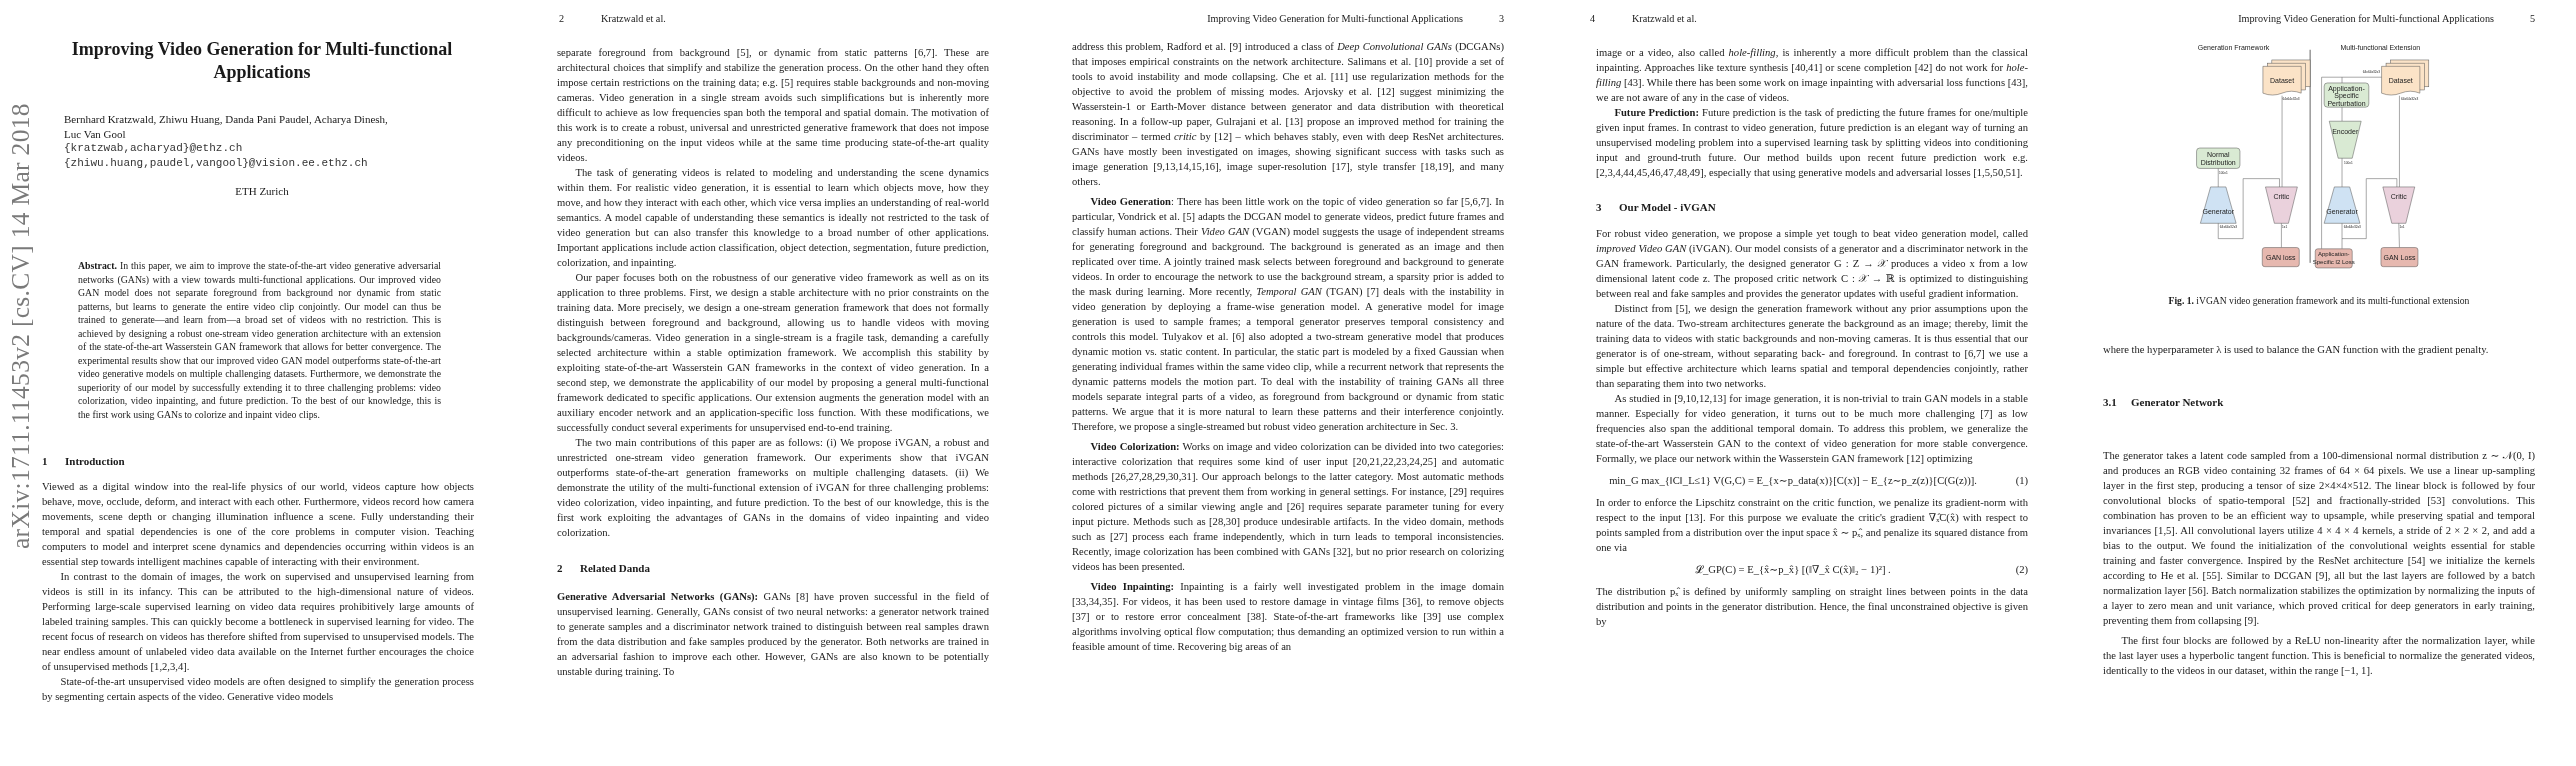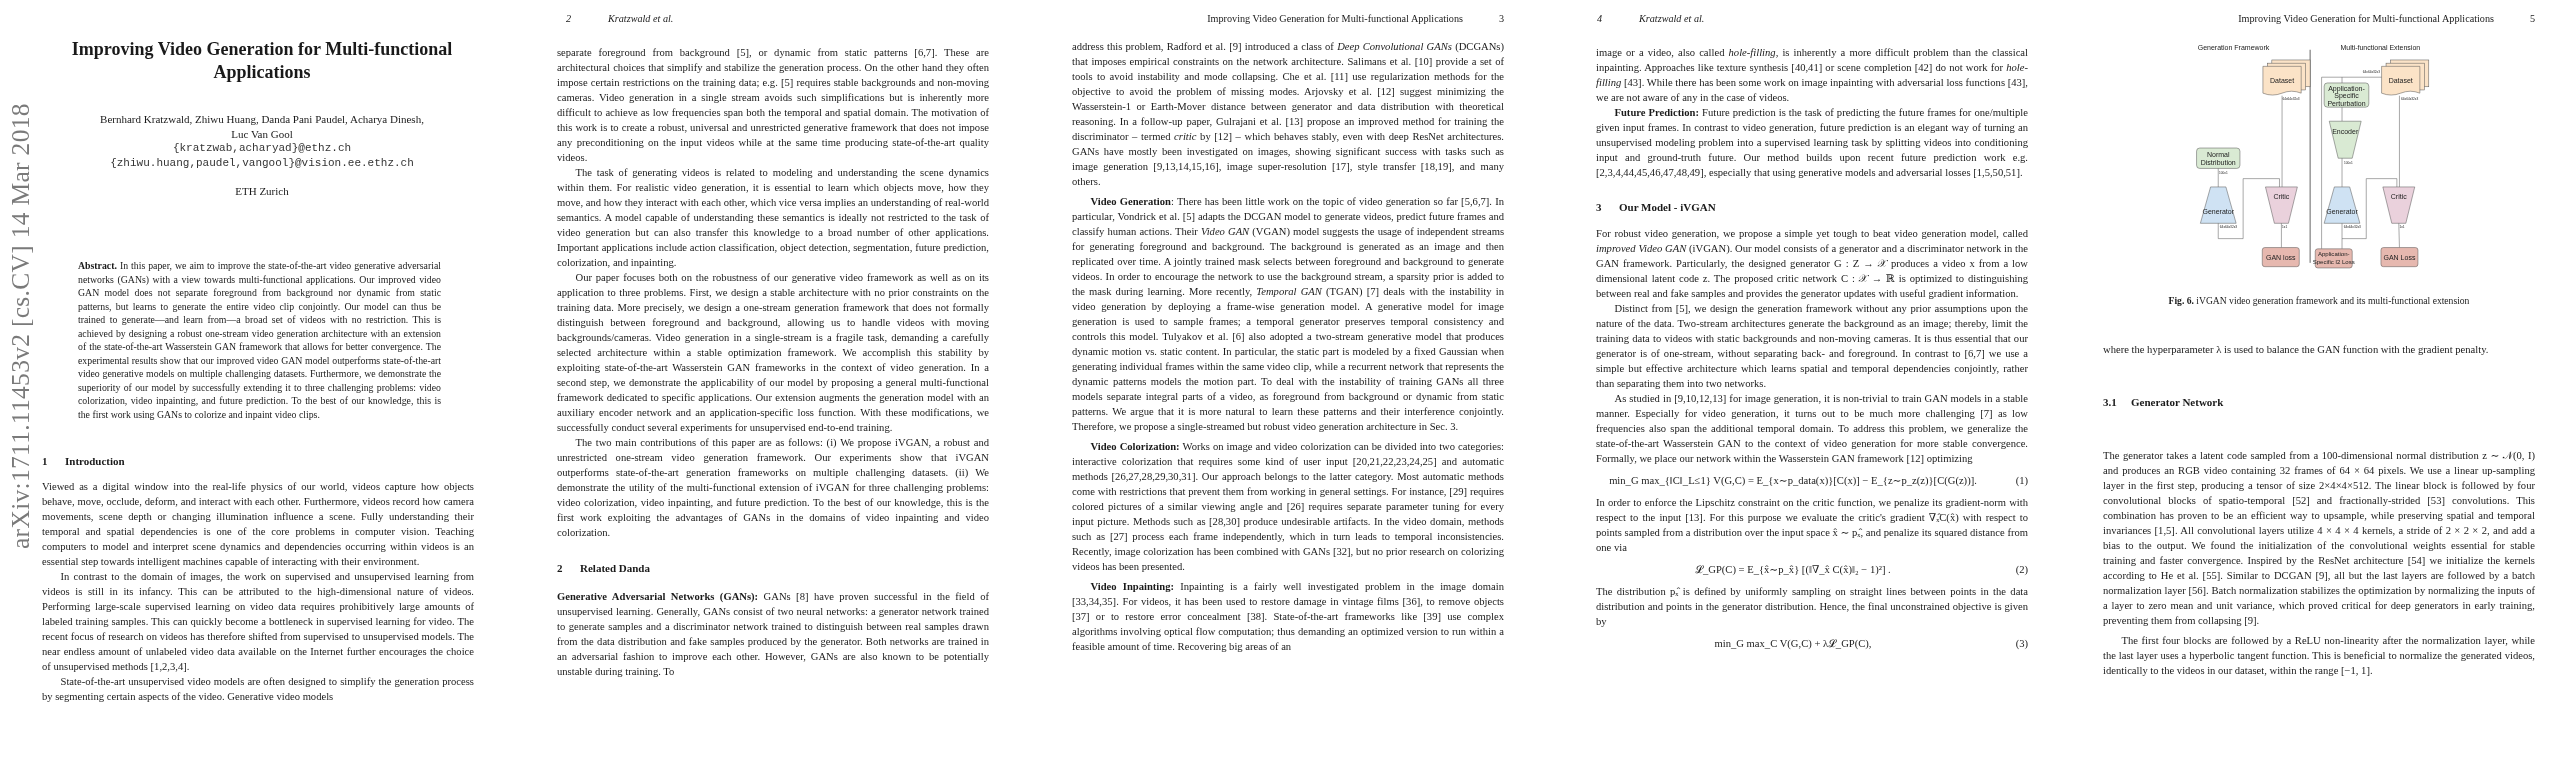--- a/index.html
+++ b/index.html
@@ -5,27 +5,27 @@
   html, body { margin:0; padding:0; background:#ffffff; }
   body { width:2576px; height:766px; overflow:hidden; position:relative;
          font-family:"Liberation Serif", "DejaVu Serif", serif; color:#1a1a1a; }
   .page { position:absolute; top:0; width:515px; height:766px; background:#fff; overflow:hidden; }
   .p1 { left:0; } .p2 { left:515px; } .p3 { left:1030px; } .p4 { left:1546px; } .p5 { left:2061px; }
   .txt { position:absolute; left:42px; width:432px; font-size:10.6px; line-height:15px;
          text-align:justify; hyphens:auto; }
   .txt p { margin:0; }
   .ind { text-indent:18.5px; }
   .runhead { position:absolute; top:12.8px; font-size:10.2px; line-height:12.8px; }
-  .runhead.left { left:51px;font-style:italic; }
+  .runhead.left { left:44px; }
   .runhead.left .num { display:inline-block; width:42px; }
   .runhead.right { right:41px; text-align:right; }
   .runhead.right .num { display:inline-block; width:41px; text-align:right; }
   h1.title { position:absolute; left:64px; width:396px; top:38px; margin:0; text-align:center;
              font-size:18px; line-height:23px; font-weight:bold; }
-  .authors { position:absolute; left:64px; width:396px; top:112px; text-align:center; font-size:11px; line-height:14.7px; }
+  .authors { position:absolute; left:64px; width:396px; top:112px; font-size:11px; line-height:14.7px; }
   .mono { font-family:"Liberation Mono", "DejaVu Sans Mono", monospace; font-size:11px; color:#333; }
   .affil { position:absolute; left:64px; width:396px; top:185px; text-align:center; font-size:11px; }
   .abstract { position:absolute; left:78px; width:363px; top:259px; font-size:9.8px; line-height:13.5px; text-align:justify; }
   .abstract b { font-weight:bold;margin-top:31px; }
   h2 { margin:0; font-size:11px; font-weight:bold; line-height:18px; }
   h2 .secnum { display:inline-block; width:23px; }
   h3 { margin:0; font-size:11px; font-weight:bold; line-height:15.3px; }
   h3 .secnum { display:inline-block; width:28px; }
   .stamp { position:absolute; left:6.4px; top:549px; transform-origin:0 0; transform:rotate(-90deg);
            font-size:25.5px; color:#7a7a7a; white-space:nowrap; letter-spacing:0.3px; }
@@ -117,24 +117,20 @@
     <div class="eq">
       <span class="body">min_G max_{‖C‖_L≤1} V(G,C) = E_{x∼p_data(x)}[C(x)] − E_{z∼p_z(z)}[C(G(z))].</span>
       <span class="no">(1)</span>
     </div>
     <p>In order to enforce the Lipschitz constraint on the critic function, we penalize its gradient-norm with respect to the input [13]. For this purpose we evaluate the critic's gradient ∇ₓ̂C(x̂) with respect to points sampled from a distribution over the input space x̂ ∼ pₓ̂, and penalize its squared distance from one via</p>
     <div class="eq">
       <span class="body">𝓛_GP(C) = E_{x̂∼p_x̂} [(‖∇_x̂ C(x̂)‖₂ − 1)²] .</span>
       <span class="no">(2)</span>
     </div>
     <p>The distribution pₓ̂ is defined by uniformly sampling on straight lines between points in the data distribution and points in the generator distribution. Hence, the final unconstrained objective is given by</p>
-    <div class="eq">
-      <span class="body">min_G max_C V(G,C) + λ𝓛_GP(C),</span>
-      <span class="no">(3)</span>
-    </div>
   </div>
 </div>
 
 <div class="page p5">
   <div class="runhead right">
     <span>Improving Video Generation for Multi-functional Applications</span><span class="num">5</span>
   </div>
 
   <svg class="figure" viewBox="0 0 500 380">
     <g class="fig-label" font-size="11" fill="#222" text-anchor="middle">
@@ -228,21 +224,21 @@
       </g>
 
       <g>
         <rect x="351" y="328" width="58" height="30" rx="4" class="loss" style="fill: rgb(230, 184, 175); stroke: rgb(85, 85, 85);"></rect>
         <text x="380" y="347">GAN Loss</text>
       </g>
     </g>
   </svg>
 
   <div class="caption">
-    <b>Fig. 6.</b><span> iVGAN video generation framework and its multi-functional extension</span>
+    <b>Fig. 1.</b><span> iVGAN video generation framework and its multi-functional extension</span>
   </div>
 
   <div class="txt" style="top:342px;">
     <p>where the hyperparameter λ is used to balance the GAN function with the gradient penalty.</p>
     <div style="height:38px"></div>
     <h3>
       <span class="secnum">3.1</span><span>Generator Network</span>
     </h3>
     <div style="height:38px"></div>
     <p>The generator takes a latent code sampled from a 100-dimensional normal distribution z ∼ 𝒩(0, I) and produces an RGB video containing 32 frames of 64 × 64 pixels. We use a linear up-sampling layer in the first step, producing a tensor of size 2×4×4×512. The linear block is followed by four convolutional blocks of spatio-temporal [52] and fractionally-strided [53] convolutions. This combination has proven to be an efficient way to upsample, while preserving spatial and temporal invariances [1,5]. All convolutional layers utilize 4 × 4 × 4 kernels, a stride of 2 × 2 × 2, and add a bias to the output. We found the initialization of the convolutional weights essential for stable training and faster convergence. Inspired by the ResNet architecture [54] we initialize the kernels according to He et al. [55]. Similar to DCGAN [9], all but the last layers are followed by a batch normalization layer [56]. Batch normalization stabilizes the optimization by normalizing the inputs of a layer to zero mean and unit variance, which proved critical for deep generators in early training, preventing them from collapsing [9].</p>

